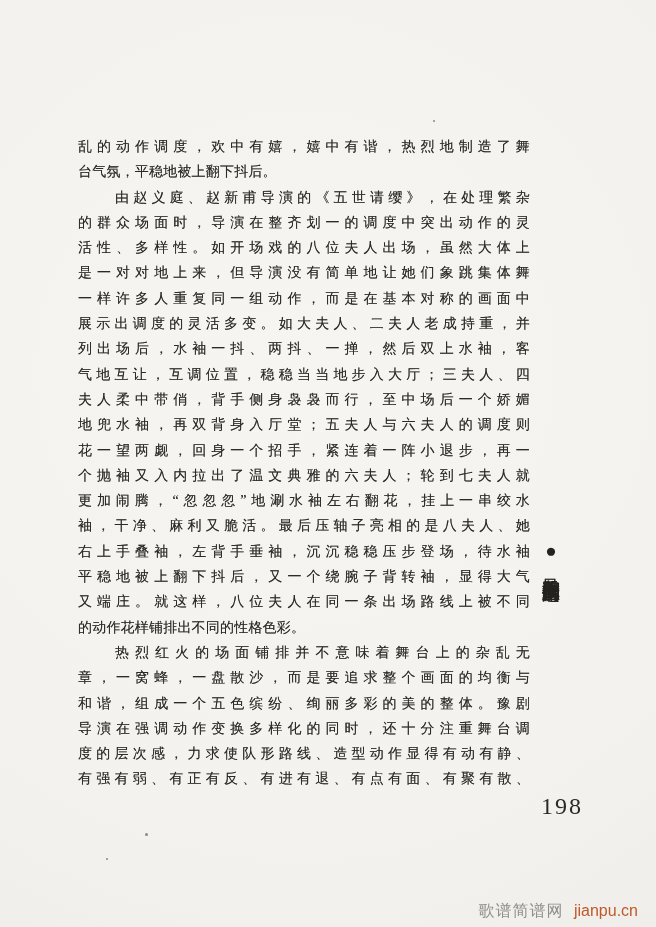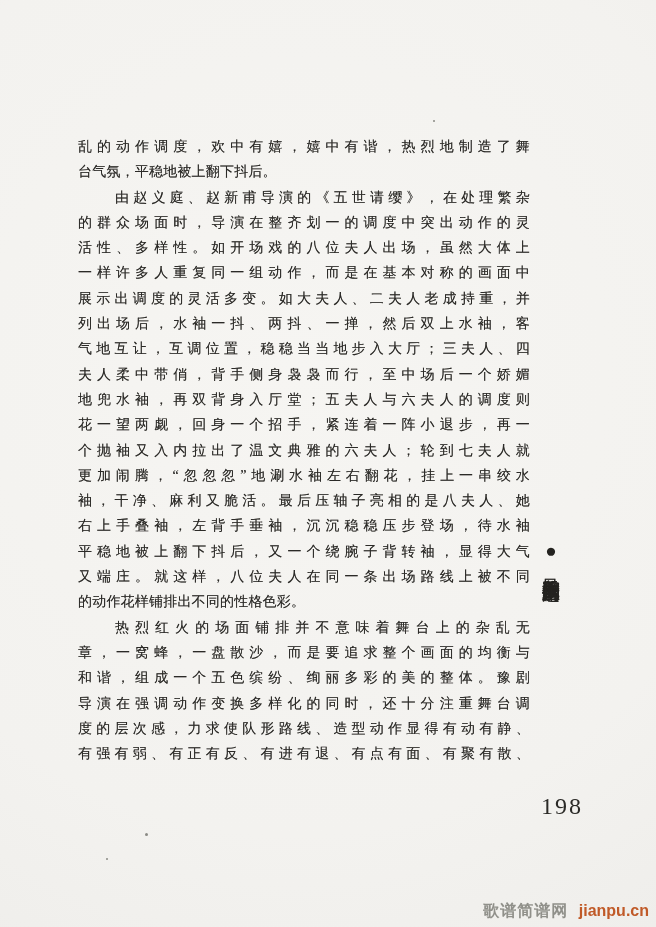--- a/index.html
+++ b/index.html
@@ -55,45 +55,45 @@
   .page-number{
     position:absolute;
     left:541px;top:793px;
     font-size:24px;
     letter-spacing:2px;
     color:#2b2a27;
   }
   
   .watermark{
     position:absolute;
-    right:7px;top:901px;
+    right:18px;top:901px;
     font-size:16px;
     font-family:"Liberation Sans","DejaVu Sans",sans-serif;
     white-space:nowrap;
-    font-weight:bold;
   }
   .watermark .wm-name{color:#90908a;letter-spacing:1px;}
   .watermark .wm-url{color:#c05a28;margin-left:6px;}
   
   .speck{position:absolute;background:#8a8a84;border-radius:50%;}
   .speck.s1{left:145px;top:833px;width:3px;height:3px;}
   .speck.s2{left:106px;top:858px;width:2px;height:2px;}
   .speck.s3{left:433px;top:120px;width:2px;height:2px;}
 </style>
 </head>
 <body>
 
 <div class="scan-page">
 
   <div class="text-block">
     <div class="line">乱的动作调度，欢中有嬉，嬉中有谐，热烈地制造了舞</div>
     <div class="line short">台气氛，平稳地被上翻下抖后。</div>
     <div class="line indent">由赵义庭、赵新甫导演的《五世请缨》，在处理繁杂</div>
     <div class="line">的群众场面时，导演在整齐划一的调度中突出动作的灵</div>
     <div class="line">活性、多样性。如开场戏的八位夫人出场，虽然大体上</div>
+    <div class="line">是一对对地上来，但导演没有简单地让她们象跳集体舞</div>
     <div class="line">一样许多人重复同一组动作，而是在基本对称的画面中</div>
     <div class="line">展示出调度的灵活多变。如大夫人、二夫人老成持重，并</div>
     <div class="line">列出场后，水袖一抖、两抖、一掸，然后双上水袖，客</div>
     <div class="line">气地互让，互调位置，稳稳当当地步入大厅；三夫人、四</div>
     <div class="line">夫人柔中带俏，背手侧身袅袅而行，至中场后一个娇媚</div>
     <div class="line">地兜水袖，再双背身入厅堂；五夫人与六夫人的调度则</div>
     <div class="line">花一望两觑，回身一个招手，紧连着一阵小退步，再一</div>
     <div class="line">个抛袖又入内拉出了温文典雅的六夫人；轮到七夫人就</div>
     <div class="line">更加闹腾，“忽忽忽”地涮水袖左右翻花，挂上一串绞水</div>
     <div class="line">袖，干净、麻利又脆活。最后压轴子亮相的是八夫人、她</div>

